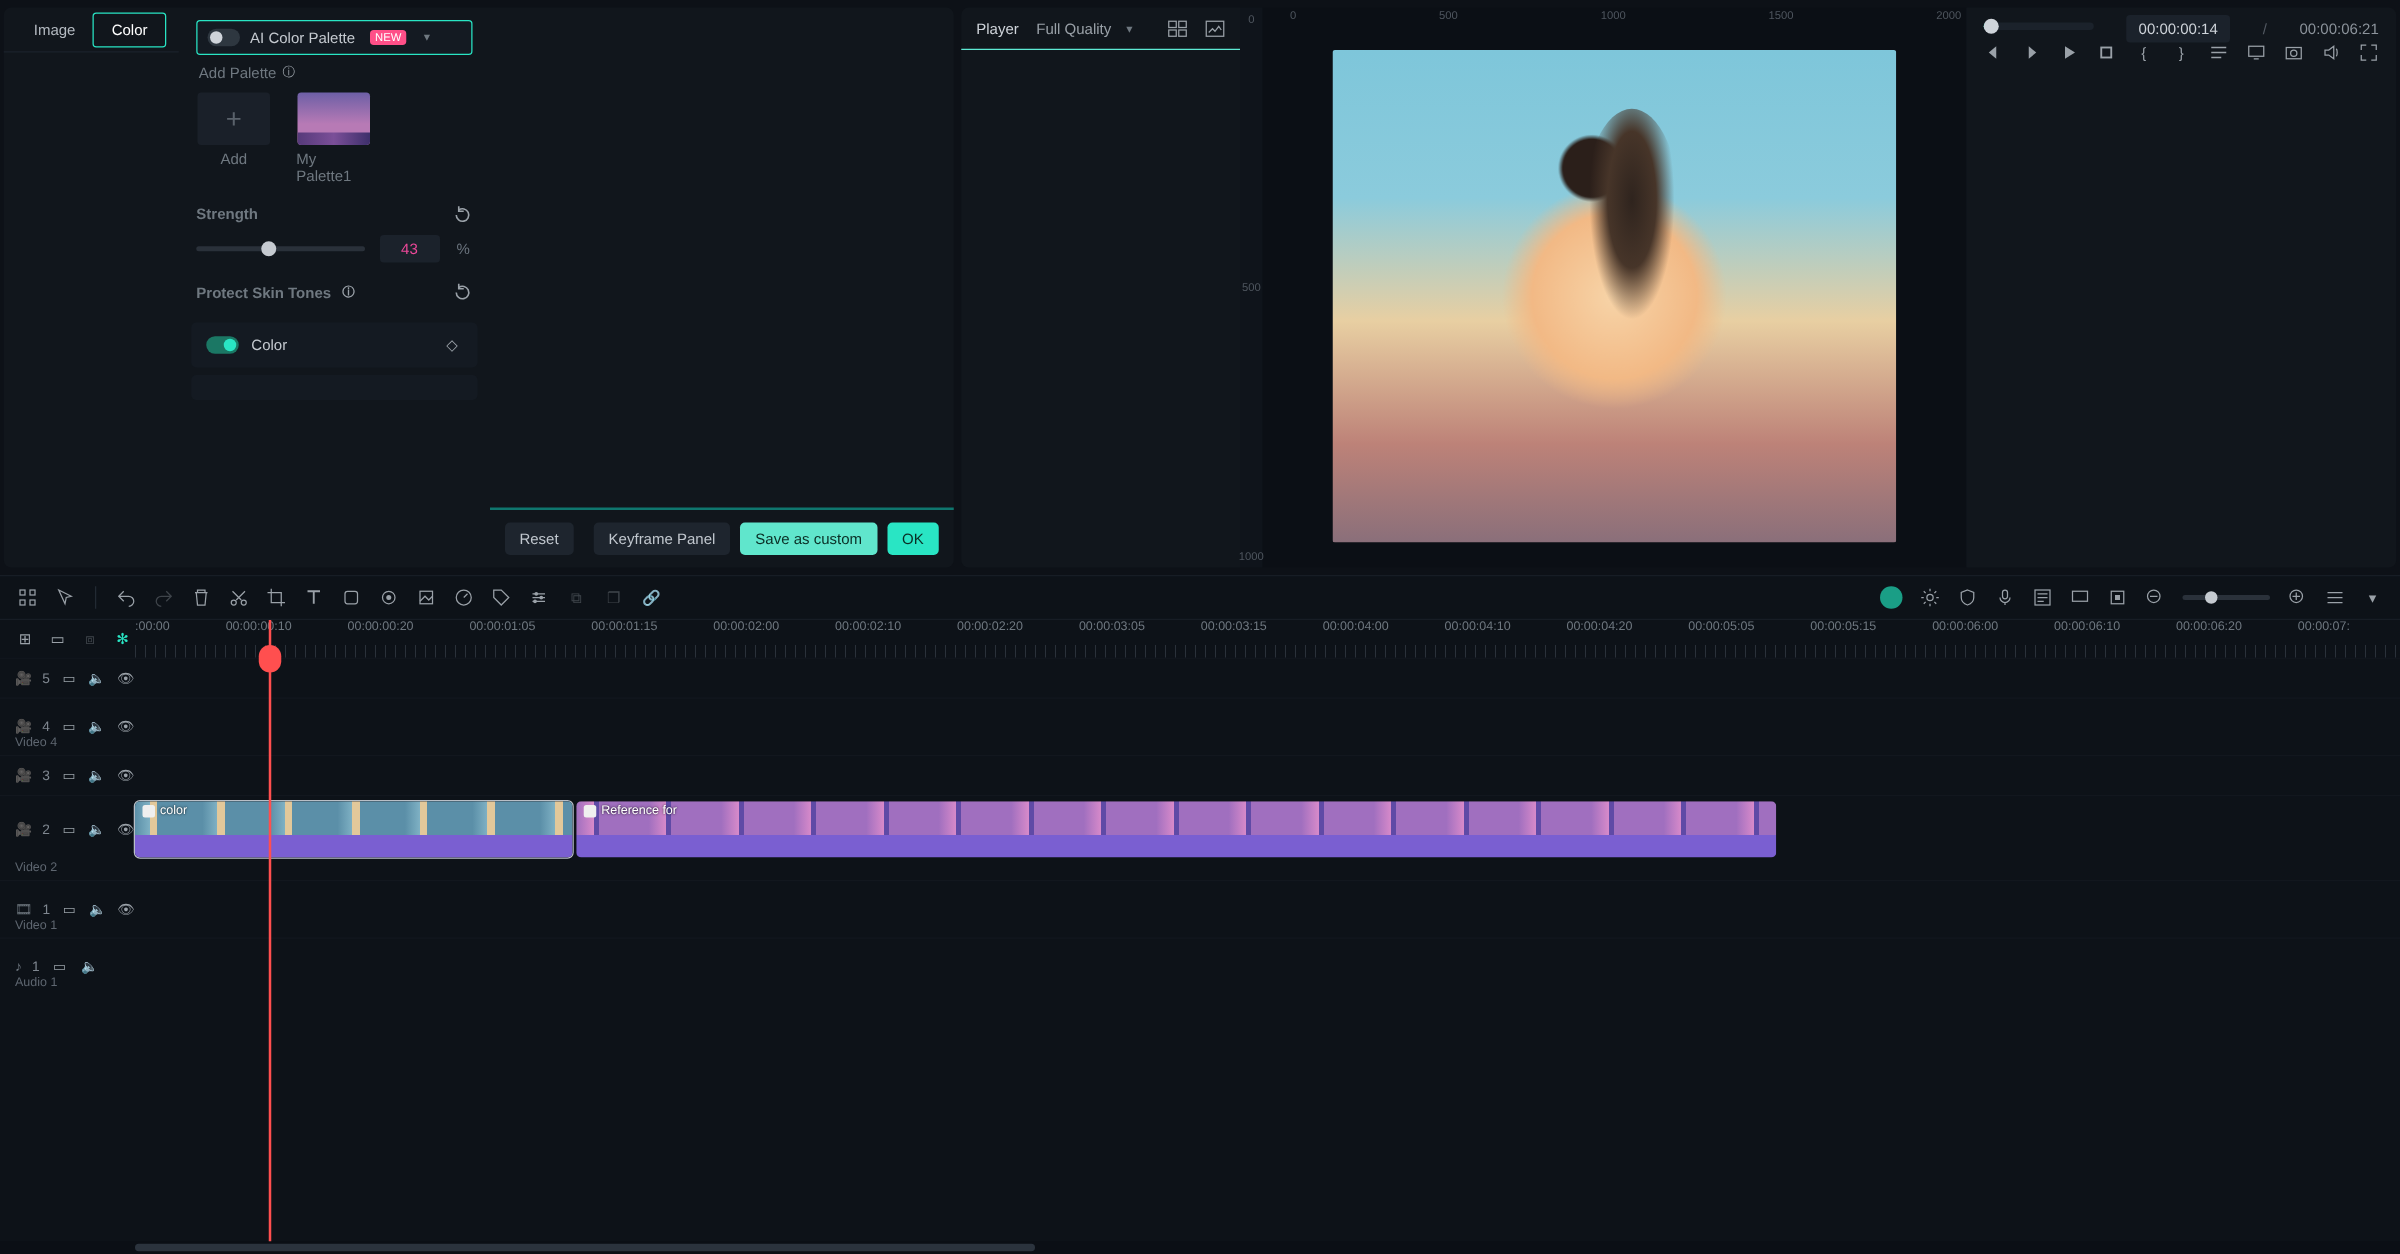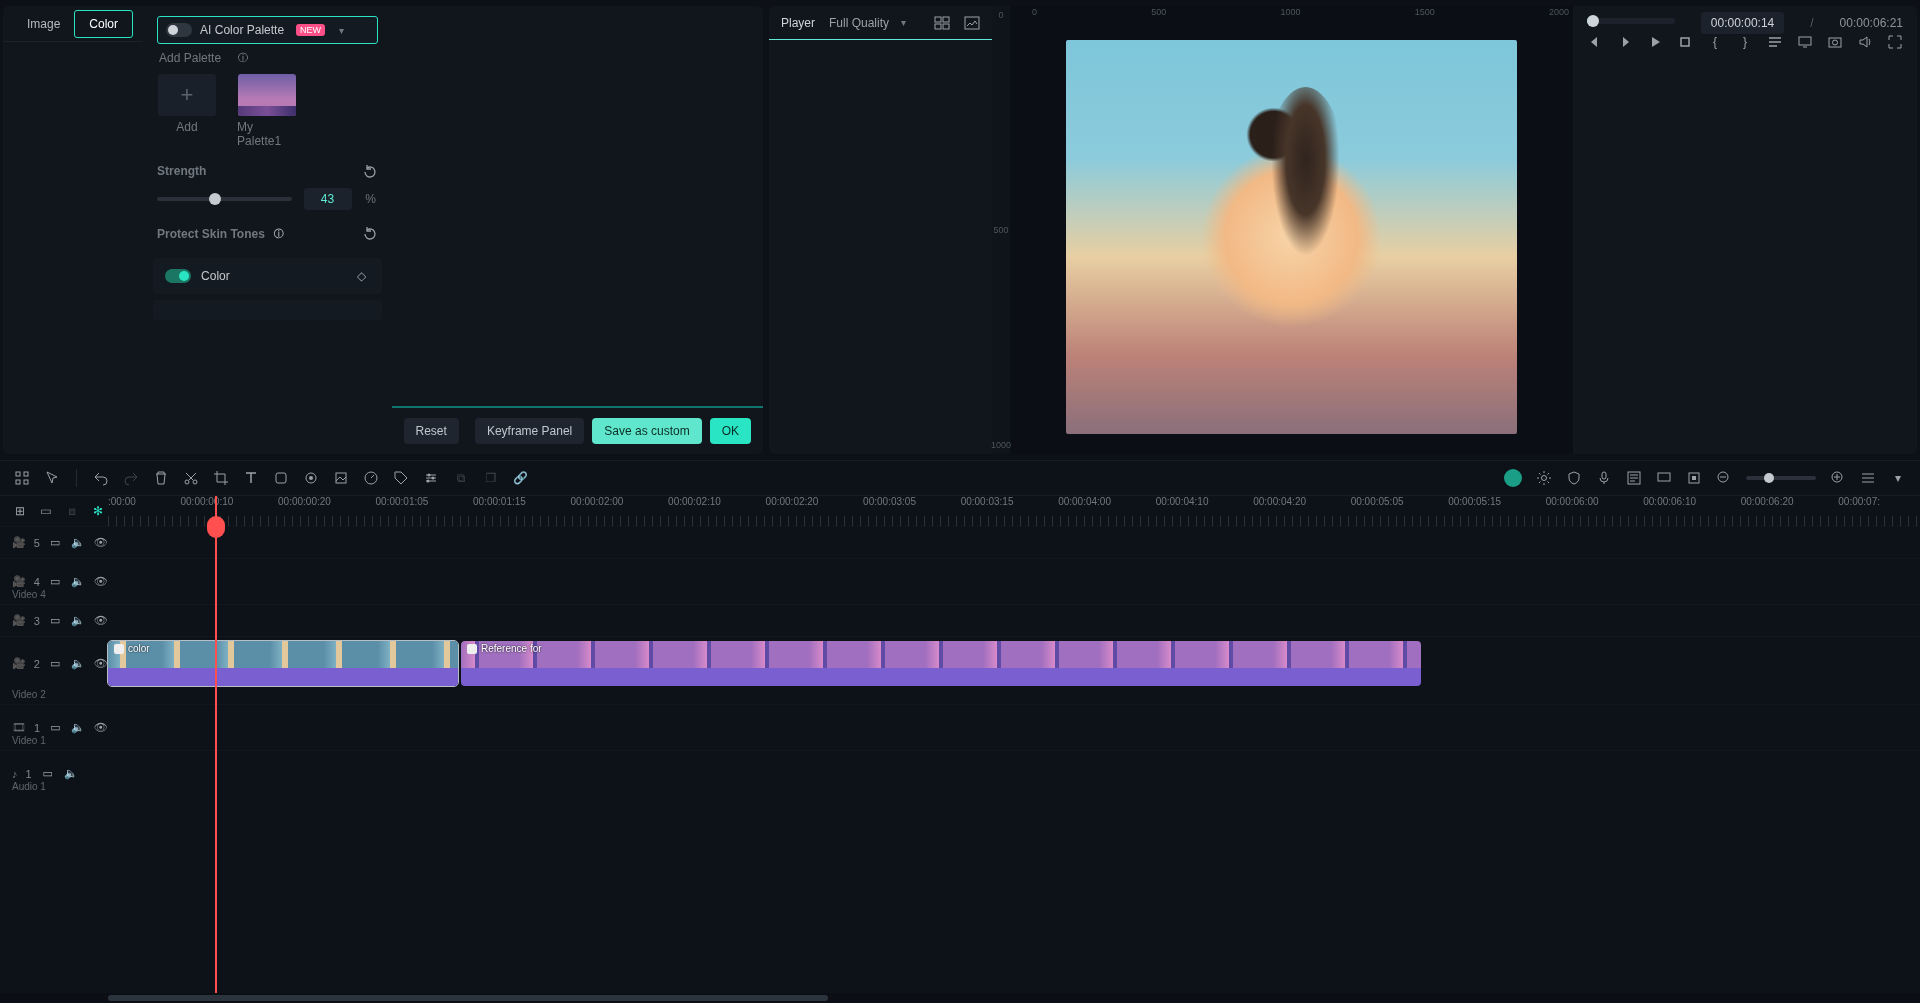--- a/index.html
+++ b/index.html
@@ -18,34 +18,34 @@
   .subtabs .spacer{flex:1;}
   .sub-icons{display:flex;gap:10px;align-items:center;color:#8c939b;}
   .row-section{padding:10px 14px;}
   .toggle-row{display:flex;align-items:center;gap:8px;padding:10px 6px;}
   .hl{border:1px solid #29e5c4;border-radius:3px;padding:4px 6px;background:#141a22;}
   .toggle{width:26px;height:14px;border-radius:7px;background:#2e3740;position:relative;cursor:pointer;}
   .toggle.on{background:#1b7764;}
   .toggle .knob{width:10px;height:10px;border-radius:50%;background:#cfd4da;position:absolute;top:2px;left:2px;}
   .toggle.on .knob{left:14px;background:#29e5c4;}
   .badge{background:#ff4f88;color:#fff;font-size:9px;border-radius:3px;padding:1px 4px;margin-left:4px;}
-  .section-label{color:#6f7880;font-size:12px;margin:6px 2px;display:flex;align-items:center;gap:14px;}
+  .section-label{color:#6f7880;font-size:12px;margin:6px 2px;display:flex;align-items:center;gap:2px;}
   .palette-grid{display:flex;gap:20px;margin-top:8px;}
   .pal-item{display:flex;flex-direction:column;align-items:center;gap:4px;width:60px;}
   .pal-thumb{width:58px;height:42px;background:#1a2029;border-radius:3px;display:flex;align-items:center;justify-content:center;}
   .pal-add{font-size:22px;color:#5a626b;}
   .pal-thumb.img{background:linear-gradient(180deg,#6d5fa6 0%,#b77ab5 60%);position:relative;overflow:hidden;}
   .pal-strip{position:absolute;bottom:0;left:0;right:0;height:10px;background:linear-gradient(90deg,#563a7a,#7b4f98,#3d2f6b);}
   .slider-block{margin-top:16px;}
   .slider-head{display:flex;align-items:flex-start;justify-content:space-between;color:#6f7880;font-weight:bold;}
   .reset-icon{cursor:pointer;color:#6a737d;}
   .slider-row{display:flex;align-items:center;gap:12px;margin-top:8px;}
   .slider-track{flex:1;height:4px;background:#2a313a;border-radius:2px;position:relative;}
   .slider-thumb{width:12px;height:12px;border-radius:50%;background:#c5cad0;position:absolute;top:-4px;transform:translateX(-50%);}
-  .slider-val{width:48px;height:22px;background:#1b222b;border-radius:3px;display:flex;align-items:center;justify-content:center;color:#5eead4;}
+  .slider-val{width:48px;height:22px;background:#1b222b;border-radius:3px;display:flex;align-items:center;justify-content:center;color:#ec4899;}
   .unit{width:14px;color:#6a737d;text-align:center;}
   .accordion{background:#141a22;border-radius:4px;margin:6px 10px;padding:10px 12px;display:flex;align-items:center;gap:10px;}
   .diamond{color:#6a737d;margin-left:auto;}
   .footer-row{display:flex;align-items:center;gap:8px;padding:10px 12px;border-top:2px solid #0f766e;margin-top:auto;}
   .btn{padding:6px 12px;border-radius:4px;background:#1e252e;color:#c1c7ce;cursor:pointer;font-size:12px;}
   .btn.teal{background:#60e6cc;color:#0a2e25;}
   .btn.teal-strong{background:#29e5c4;color:#0a2e25;}
   
   .player-top{display:flex;align-items:center;gap:14px;height:34px;padding:0 12px;border-bottom:1px solid #5eead4;}
   .player-top select,.qual{background:transparent;color:#9aa1a8;border:none;font-size:12px;display:flex;align-items:center;gap:6px;}

